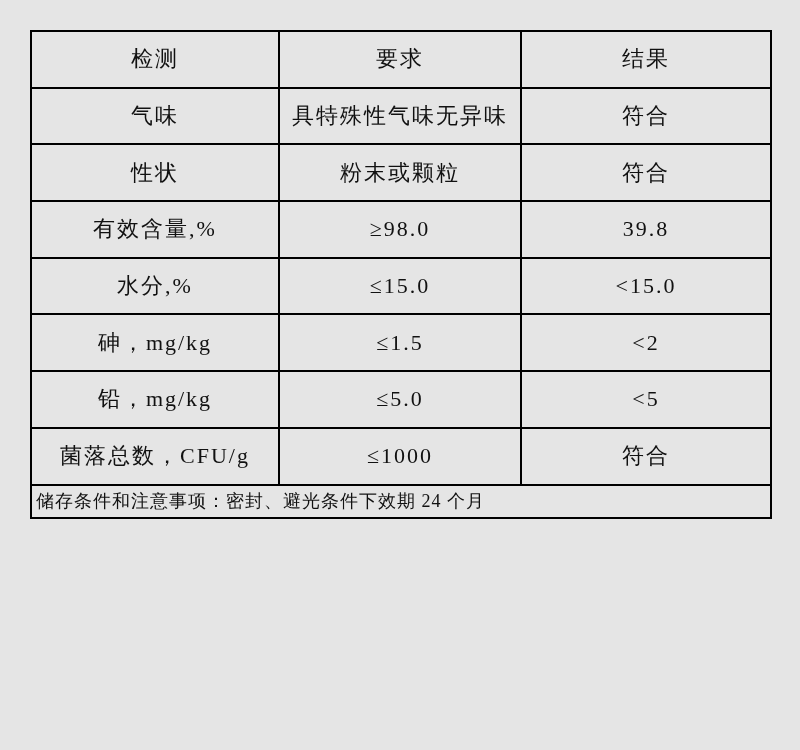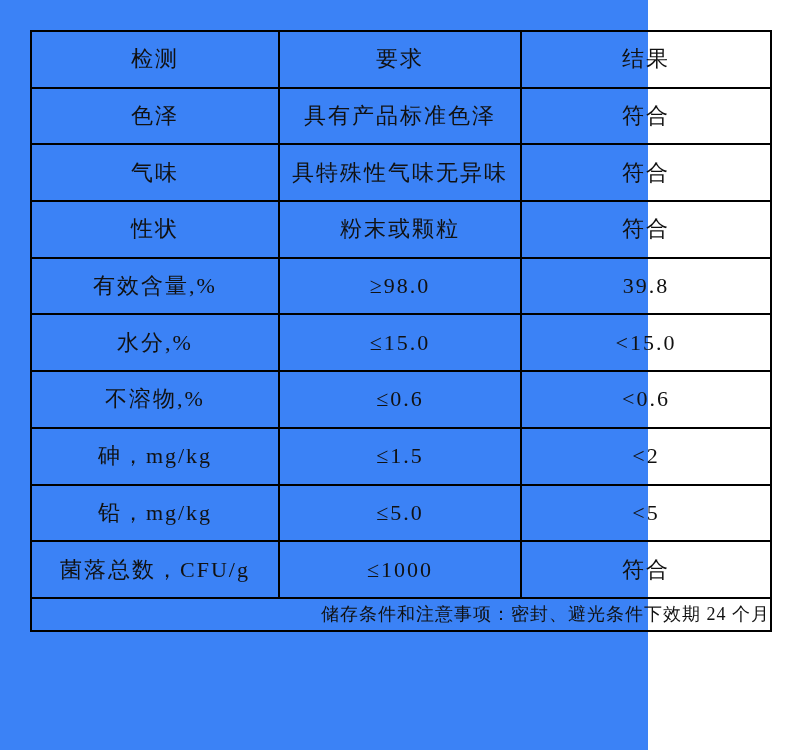--- a/index.html
+++ b/index.html
@@ -2,23 +2,23 @@
 <html><head>
 <meta charset="utf-8">
 <style>
   html, body {
     margin: 0;
     padding: 0;
     background: #ffffff;
   }
   .sheet {
     position: relative;
-    width: 648px;
+    width: 800px;
     height: 750px;
-    background: #3b82f6;
+    background: #e5e5e5;
     font-family: "Liberation Serif", "DejaVu Serif", serif;
     color: #111111;
   }
   table.qc-table {
     position: absolute;
     left: 30px;
     top: 30px;
     width: 740px;
     border-collapse: collapse;
     table-layout: fixed;
@@ -28,25 +28,25 @@
     text-align: center;
     vertical-align: middle;
     font-size: 22px;
     letter-spacing: 2px;
     padding: 0;
     height: 54.7px;
     overflow: hidden;
     white-space: nowrap;
   }
   table.qc-table td.footer-cell {
-    text-align: right;
+    text-align: left;
     font-size: 18px;
     letter-spacing: 1px;
     height: 31px;
-    padding-left: 11px;
+    padding-left: 4px;
   }
   col.c1 { width: 248px; }
   col.c2 { width: 242px; }
   col.c3 { width: 250px; }
 </style>
 </head>
 <body>
 
 <div class="sheet">
   <table class="qc-table">
@@ -55,48 +55,38 @@
       <col class="c2">
       <col class="c3">
     </colgroup>
     <tbody>
       <tr>
         <td>检测</td>
         <td>要求</td>
         <td>结果</td>
       </tr>
       <tr>
-        <td>色泽</td>
-        <td>具有产品标准色泽</td>
-        <td>符合</td>
-      </tr>
-      <tr>
         <td>气味</td>
         <td>具特殊性气味无异味</td>
         <td>符合</td>
       </tr>
       <tr>
         <td>性状</td>
         <td>粉末或颗粒</td>
         <td>符合</td>
       </tr>
       <tr>
         <td>有效含量,%</td>
         <td>≥98.0</td>
         <td>39.8</td>
       </tr>
       <tr>
         <td>水分,%</td>
         <td>≤15.0</td>
         <td>&lt;15.0</td>
-      </tr>
-      <tr>
-        <td>不溶物,%</td>
-        <td>≤0.6</td>
-        <td>&lt;0.6</td>
       </tr>
       <tr>
         <td>砷，mg/kg</td>
         <td>≤1.5</td>
         <td>&lt;2</td>
       </tr>
       <tr>
         <td>铅，mg/kg</td>
         <td>≤5.0</td>
         <td>&lt;5</td>

